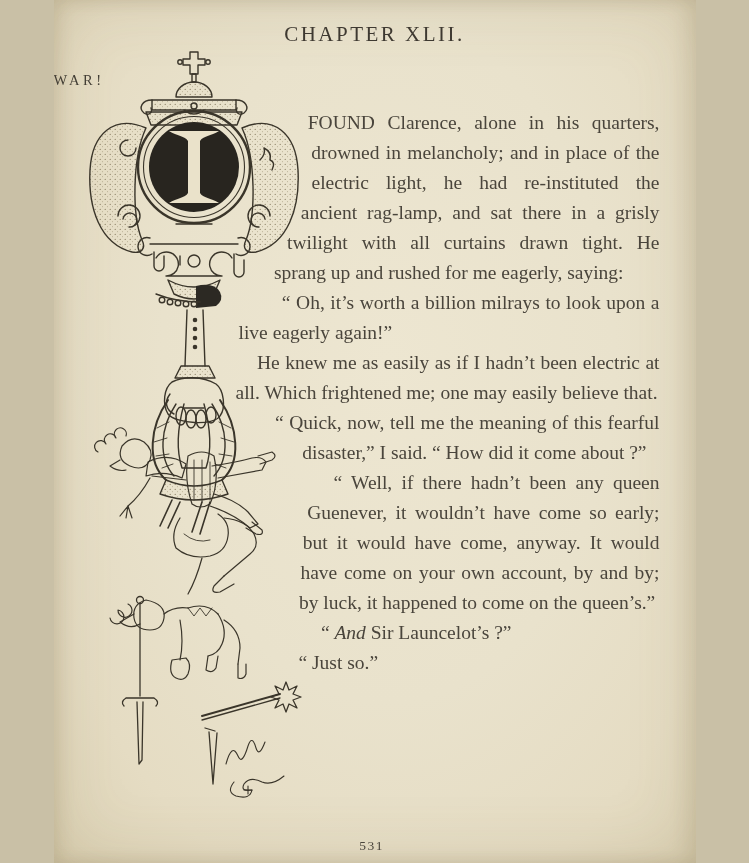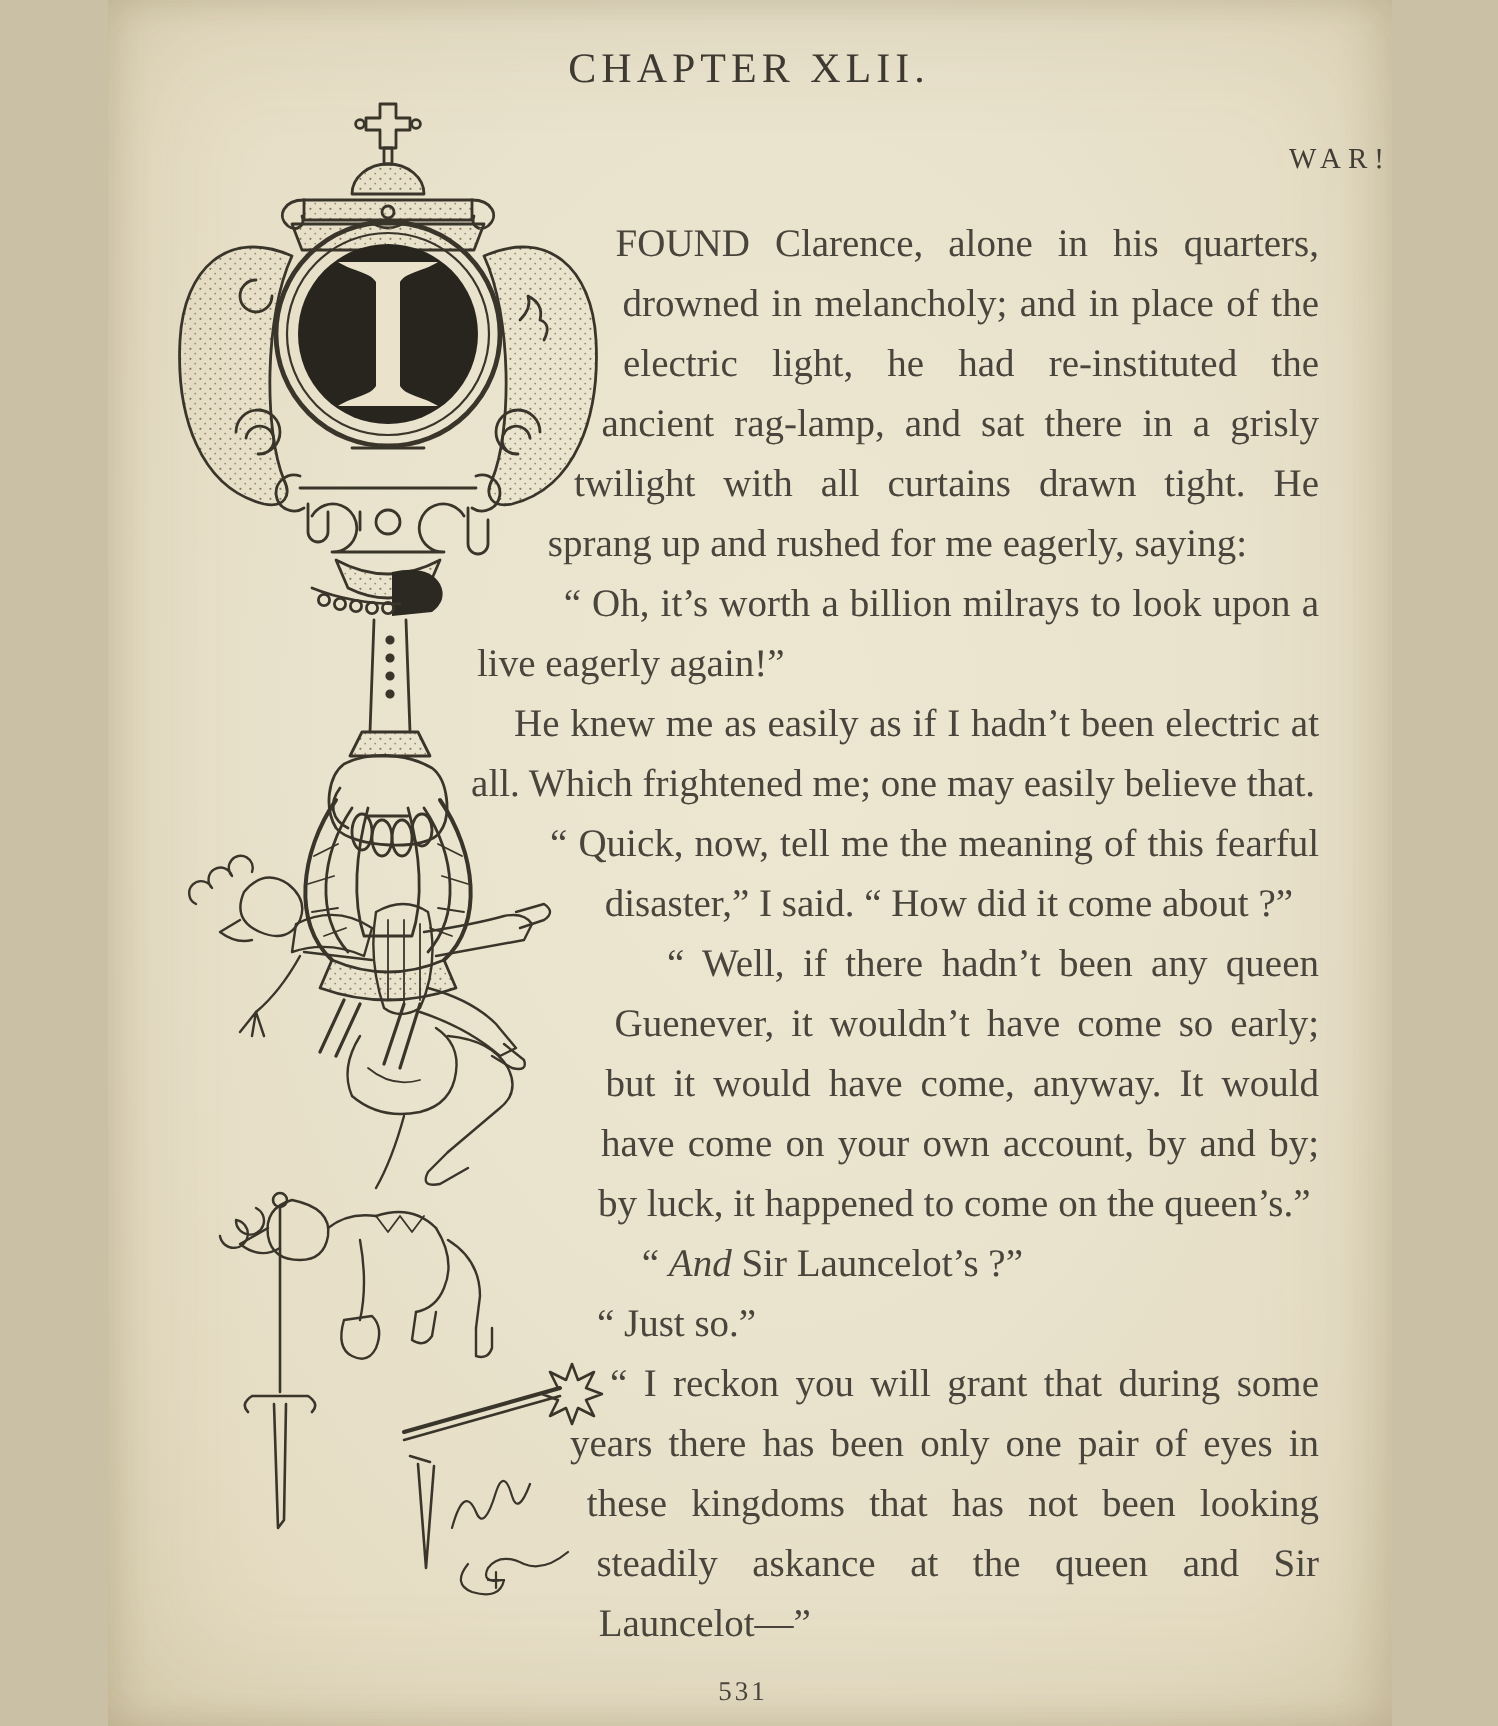--- a/index.html
+++ b/index.html
@@ -16,21 +16,21 @@
   }
   .chapter-title{
     padding-top:22px;
     text-align:center;
     font-size:21px;
     letter-spacing:2.5px;
     color:#3e3931;
   }
   .chapter-subtitle{
     margin-top:25px;
-    text-align:right;
+    text-align:left;
     font-size:14.5px;
     letter-spacing:3.5px;
     color:#433e35;
   }
   .content{
     padding:19px 36px 0 30px;
   }
   .illu{
     float:left;
     width:240px;height:724px;
@@ -222,18 +222,17 @@
     </div>
 
     <div class="bodytext">
       <p>FOUND Clarence, alone in his quarters, drowned in melancholy; and in place of the electric light, he had re-instituted the ancient rag-lamp, and sat there in a grisly twilight with all curtains drawn tight.  He sprang up and rushed for me eagerly, saying:</p>
       <p class="indent">“ Oh, it’s worth a billion milrays to look upon a live eagerly again!”</p>
       <p class="indent">He knew me as easily as if I hadn’t been electric at all.  Which frightened me;  one may easily believe that.</p>
       <p class="indent">“ Quick, now, tell me the meaning of this fearful disaster,” I said.  “ How did it come about ?”</p>
       <p class="indent">“ Well, if there hadn’t been any queen Guenever, it wouldn’t have come so early;  but it would have come, anyway.  It would have come on your own account, by and by;  by luck, it happened to come on the queen’s.”</p>
       <p class="indent"><span>“ </span><em>And</em><span> Sir Launcelot’s ?”</span></p>
       <p class="indent">“ Just so.”</p>
-      <p class="indent">“ I reckon you will grant that during some years there has been only one pair of eyes in these kingdoms that has not been looking steadily askance at the queen and Sir Launcelot—”</p>
     </div>
 
     <div class="page-number">531</div>
   </div>
 </div>
 
 </body></html>

